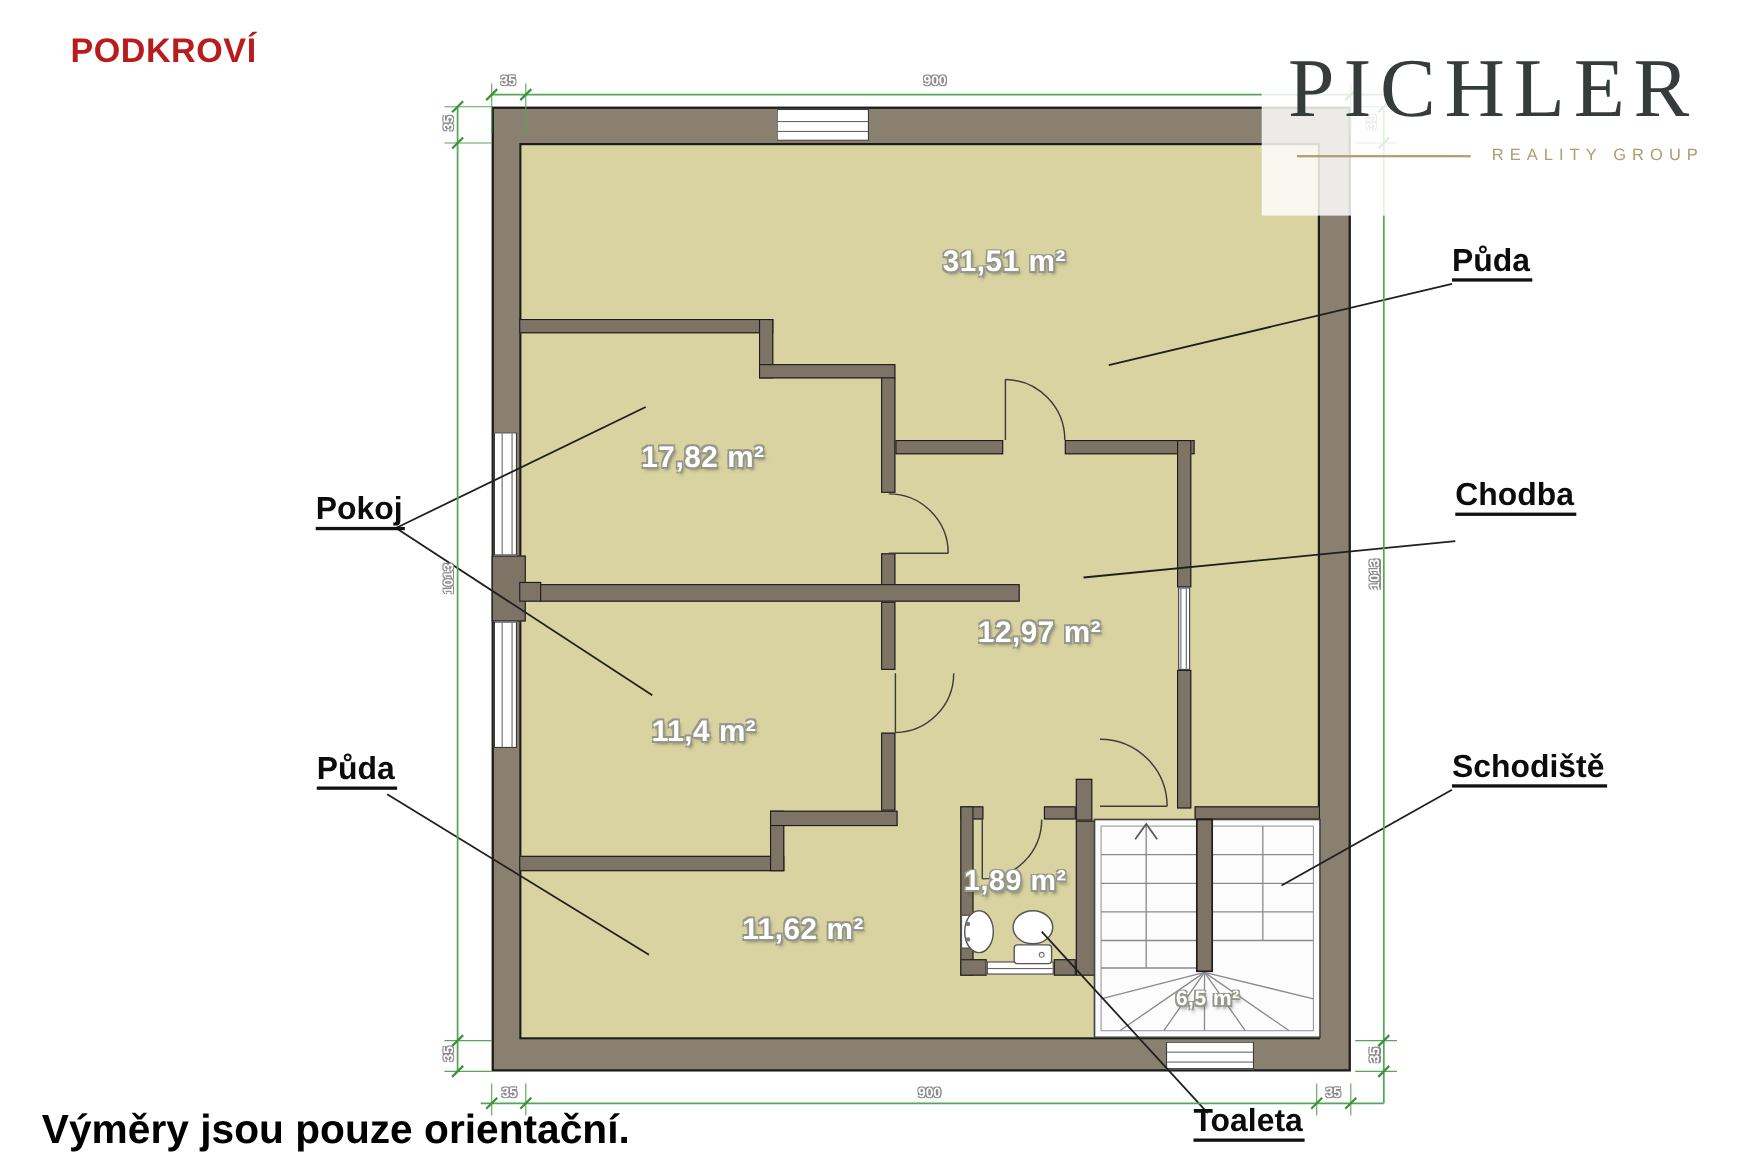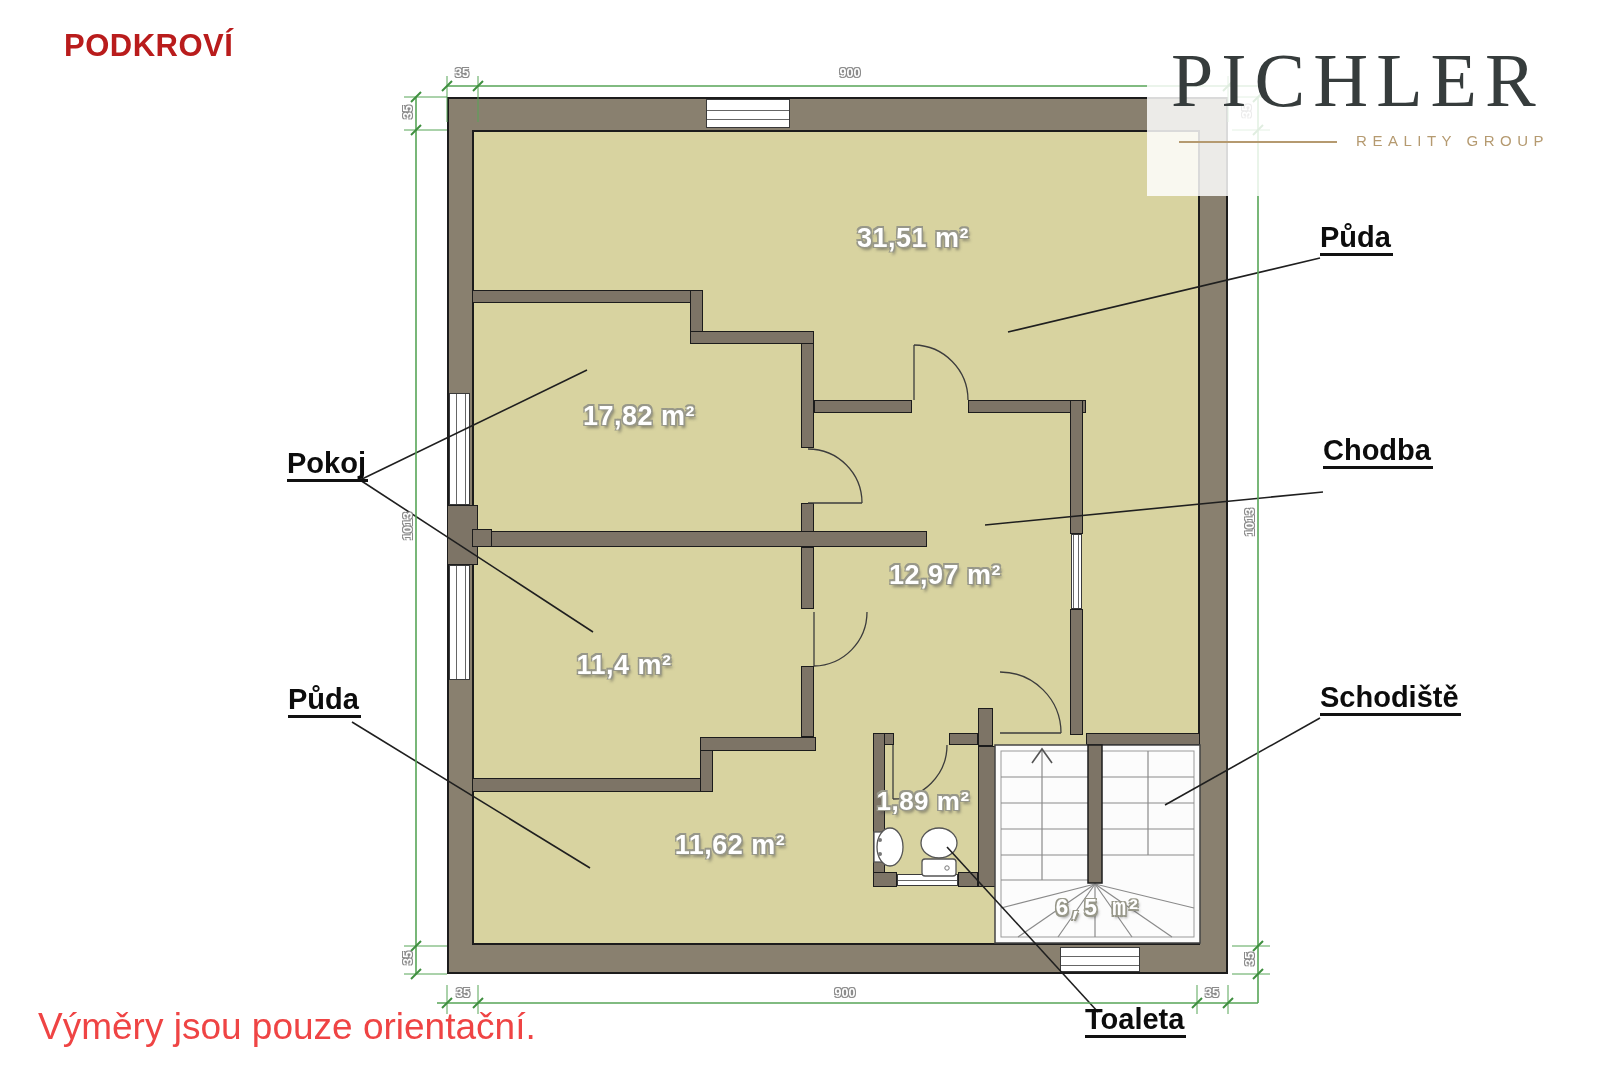--- a/index.html
+++ b/index.html
@@ -21,21 +21,21 @@
      color:#ffffff;font-weight:700;font-size:27px;letter-spacing:.5px;
      text-shadow:-1.5px -1.5px 0 #979789,1.5px -1.5px 0 #979789,-1.5px 1.5px 0 #979789,
                  1.5px 1.5px 0 #979789,2px 3px 3px rgba(70,70,70,.55);}
   .callout{position:absolute;white-space:nowrap;color:#0c0c0c;font-weight:700;font-size:29px;
      border-bottom:3px solid #111;padding:0 2px 1px 0;line-height:1.05;}
   .dim{position:absolute;white-space:nowrap;color:#fff;font-weight:700;font-size:12.5px;
      text-align:center;
      text-shadow:-1px -1px 0 #8a8a8a,1px -1px 0 #8a8a8a,-1px 1px 0 #8a8a8a,1px 1px 0 #8a8a8a;}
   .dimv{transform:rotate(-90deg);transform-origin:center center;}
   .pagetitle{position:absolute;color:#b91c1c;font-weight:800;font-size:31px;letter-spacing:.5px;}
-  .footnote{position:absolute;color:#ef4444;font-weight:400;font-size:37px;}
+  .footnote{position:absolute;color:#000000;font-weight:700;font-size:37px;}
   
   .logobox{position:absolute;background:rgba(255,255,255,.84);}
   .brand{position:absolute;font-family:"Liberation Serif",serif;font-weight:400;color:#363c3c;
      font-size:76px;letter-spacing:8px;line-height:1;white-space:nowrap;}
   .brandsub{position:absolute;font-weight:400;color:#b59a70;font-size:15px;letter-spacing:5.5px;
      white-space:nowrap;}
   .brandline{position:absolute;height:2px;background:#b59a70;}
   svg{position:absolute;left:0;top:0;}
 </style>
 </head>
@@ -195,24 +195,24 @@
       <line x1="442" y1="1008" x2="452" y2="998"></line>
         <line x1="473" y1="1008" x2="483" y2="998"></line>
       <line x1="1192" y1="1008" x2="1202" y2="998"></line>
         <line x1="1223" y1="1008" x2="1233" y2="998"></line>
     </g>
   </svg>
 
   <div class="arealbl" style="left:913px;top:238px;">31,51 m²</div>
   <div class="arealbl" style="left:639px;top:416px;">17,82 m²</div>
   <div class="arealbl" style="left:945px;top:575px;">12,97 m²</div>
-  <div class="arealbl" style="left:624px;top:665px;">11,4 m²</div>
+  <div class="arealbl" style="left:640px;top:665px;">11,4 m²</div>
   <div class="arealbl" style="left:730px;top:845px;">11,62 m²</div>
   <div class="arealbl" style="left:923px;top:801px;font-size:26px;">1,89 m²</div>
-  <div class="arealbl" style="left:1098px;top:909px;font-size:23px;font-family:Liberation Mono, monospace;">6,5 m²</div>
+  <div class="arealbl" style="left:1098px;top:909px;font-size:19px;">6,5 m²</div>
 
   <div class="dim" style="left:448px;top:66px;width:28px;">35</div>
   <div class="dim" style="left:820px;top:66px;width:60px;">900</div>
   <div class="dim dimv" style="left:1233px;top:104px;width:28px;">35</div>
   <div class="dim dimv" style="left:394px;top:105px;width:28px;">35</div>
   <div class="dim dimv" style="left:380px;top:519px;width:56px;">1013</div>
   <div class="dim dimv" style="left:394px;top:951px;width:28px;">35</div>
   <div class="dim dimv" style="left:1222px;top:515px;width:56px;">1013</div>
   <div class="dim dimv" style="left:1236px;top:952px;width:28px;">35</div>
   <div class="dim" style="left:449px;top:986px;width:28px;">35</div>

